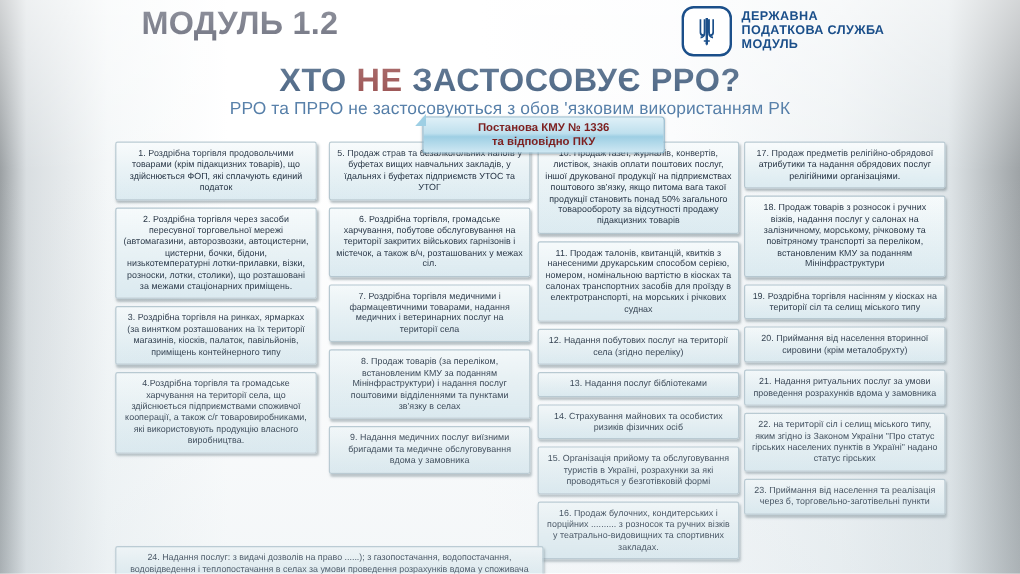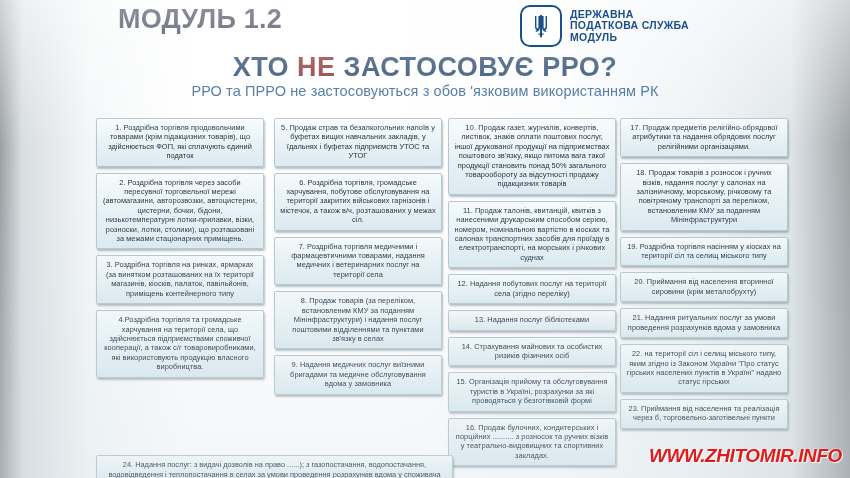--- a/index.html
+++ b/index.html
@@ -43,21 +43,21 @@
     position:absolute;
     left:118px; top:4px;
     font-size:27px;
     font-weight:bold;
     color:#12172e;
     letter-spacing:0.2px;
     white-space:nowrap;
   }
   .logo-block{
     position:absolute;
-    left:520px; top:5px;
+    left:568px; top:5px;
     display:flex;
     align-items:center;
     gap:8px;
     z-index:5;
   }
   .logo-mark{
     width:38px;height:38px;
     border:2px solid #1b4f8a;
     border-radius:10px;
     display:flex;align-items:center;justify-content:center;
@@ -194,20 +194,25 @@
         </g>
       </svg>
     </div>
     <div class="logo-text"><span>ДЕРЖАВНА</span><br><span>ПОДАТКОВА СЛУЖБА</span><br><span>МОДУЛЬ</span></div>
   </div>
 
   <div class="main-title"><span>ХТО </span><span class="accent">НЕ</span><span> ЗАСТОСОВУЄ РРО?</span></div>
 
   <div class="sub-title">РРО та ПРРО не застосовуються з обов 'язковим використанням РК</div>
 
+  <div class="decree-banner">
+    <span class="tail"></span>
+    <span>Постанова КМУ № 1336</span>
+    <span>та відповідно ПКУ</span>
+  </div>
 
   <div class="columns">
     <div class="col col1">
       <div class="item-box">1. Роздрібна торгівля продовольчими товарами (крім підакцизних товарів), що здійснюється ФОП, які сплачують єдиний податок</div>
       <div class="item-box">2. Роздрібна торгівля через засоби пересувної торговельної мережі (автомагазини, авторозвозки, автоцистерни, цистерни, бочки, бідони, низькотемпературні лотки-прилавки, візки, розноски, лотки, столики), що розташовані за межами стаціонарних приміщень.</div>
       <div class="item-box">3. Роздрібна торгівля на ринках, ярмарках (за винятком розташованих на їх території магазинів, кіосків, палаток, павільйонів, приміщень контейнерного типу</div>
       <div class="item-box">4.Роздрібна торгівля та громадське харчування на території села, що здійснюється підприємствами споживчої кооперації, а також с/г товаровиробниками, які використовують продукцію власного виробництва.</div>
     </div>
 
     <div class="col col2">
@@ -236,15 +241,14 @@
       <div class="item-box">21. Надання ритуальних послуг за умови проведення розрахунків вдома у замовника</div>
       <div class="item-box">22. на території сіл і селищ міського типу, яким згідно із Законом України "Про статус гірських населених пунктів в Україні" надано статус гірських</div>
       <div class="item-box">23. Приймання від населення та реалізація через б, торговельно-заготівельні пункти</div>
     </div>
   </div>
 
   <div class="full-box">24. Надання послуг:
 з видачі дозволів на право ......);
 з газопостачання, водопостачання, водовідведення і теплопостачання в селах за умови проведення розрахунків вдома у споживача</div>
 
-  <div class="watermark">WWW.ZHITOMIR.INFO</div>
 
 </div>
 
 </body></html>

